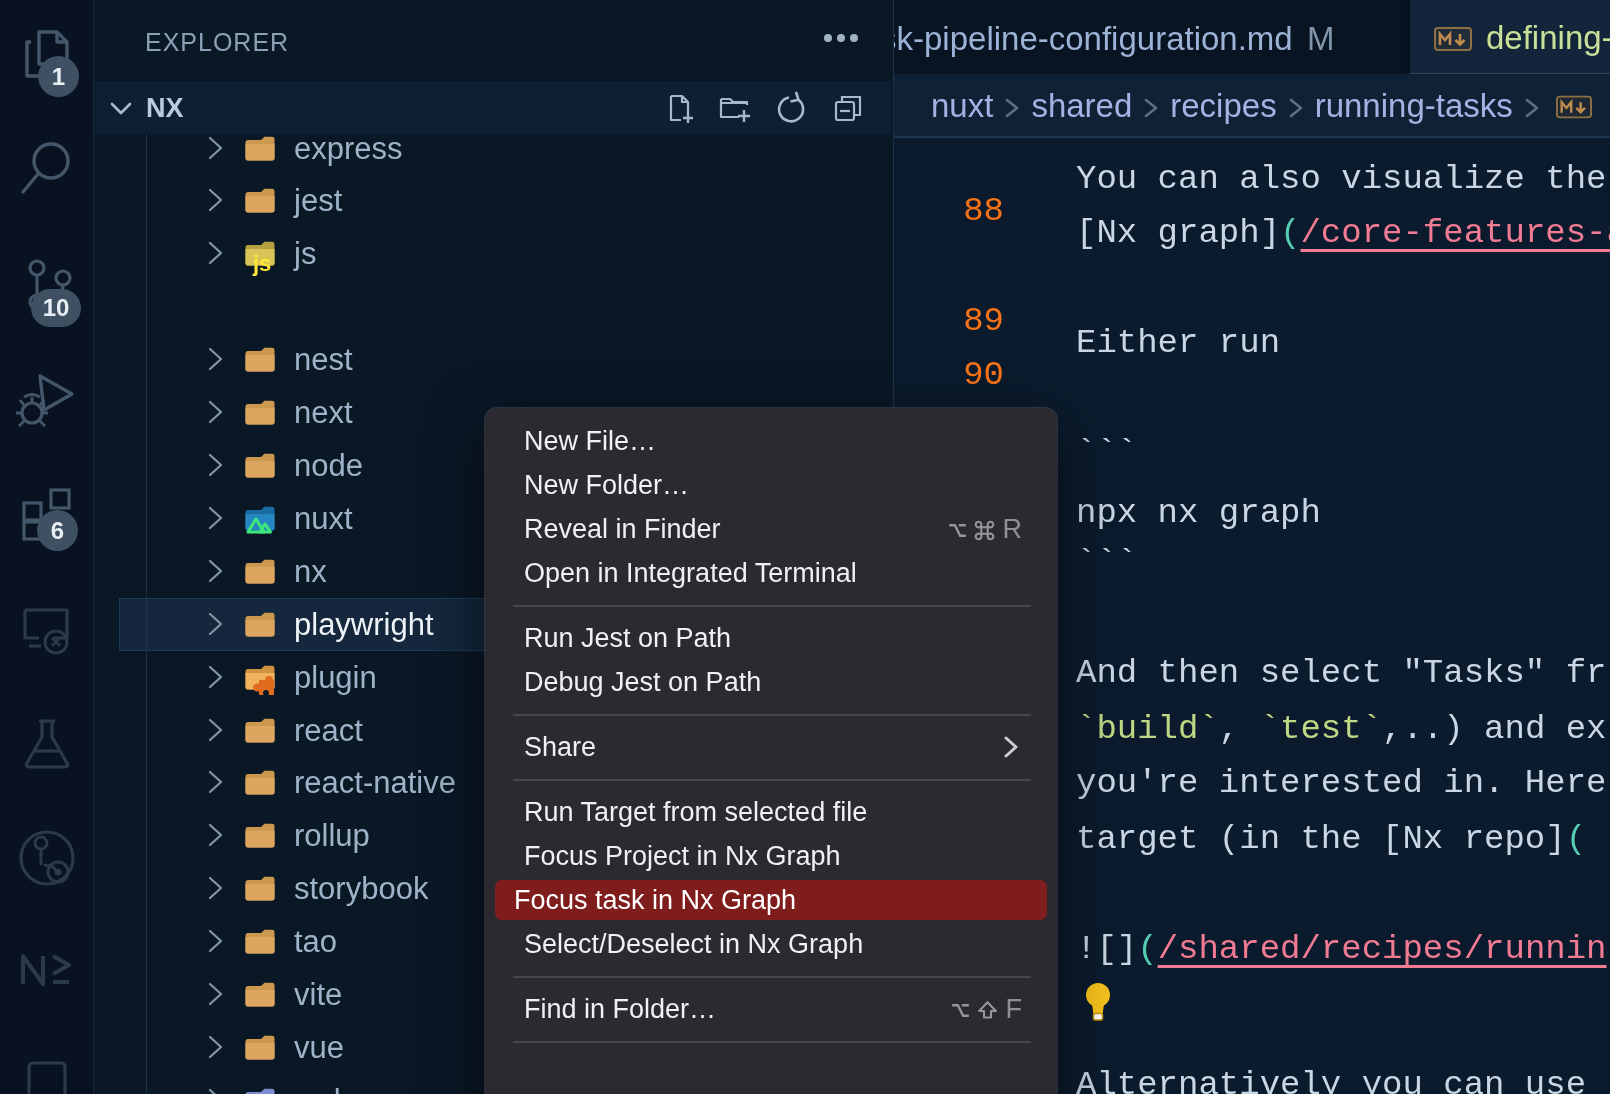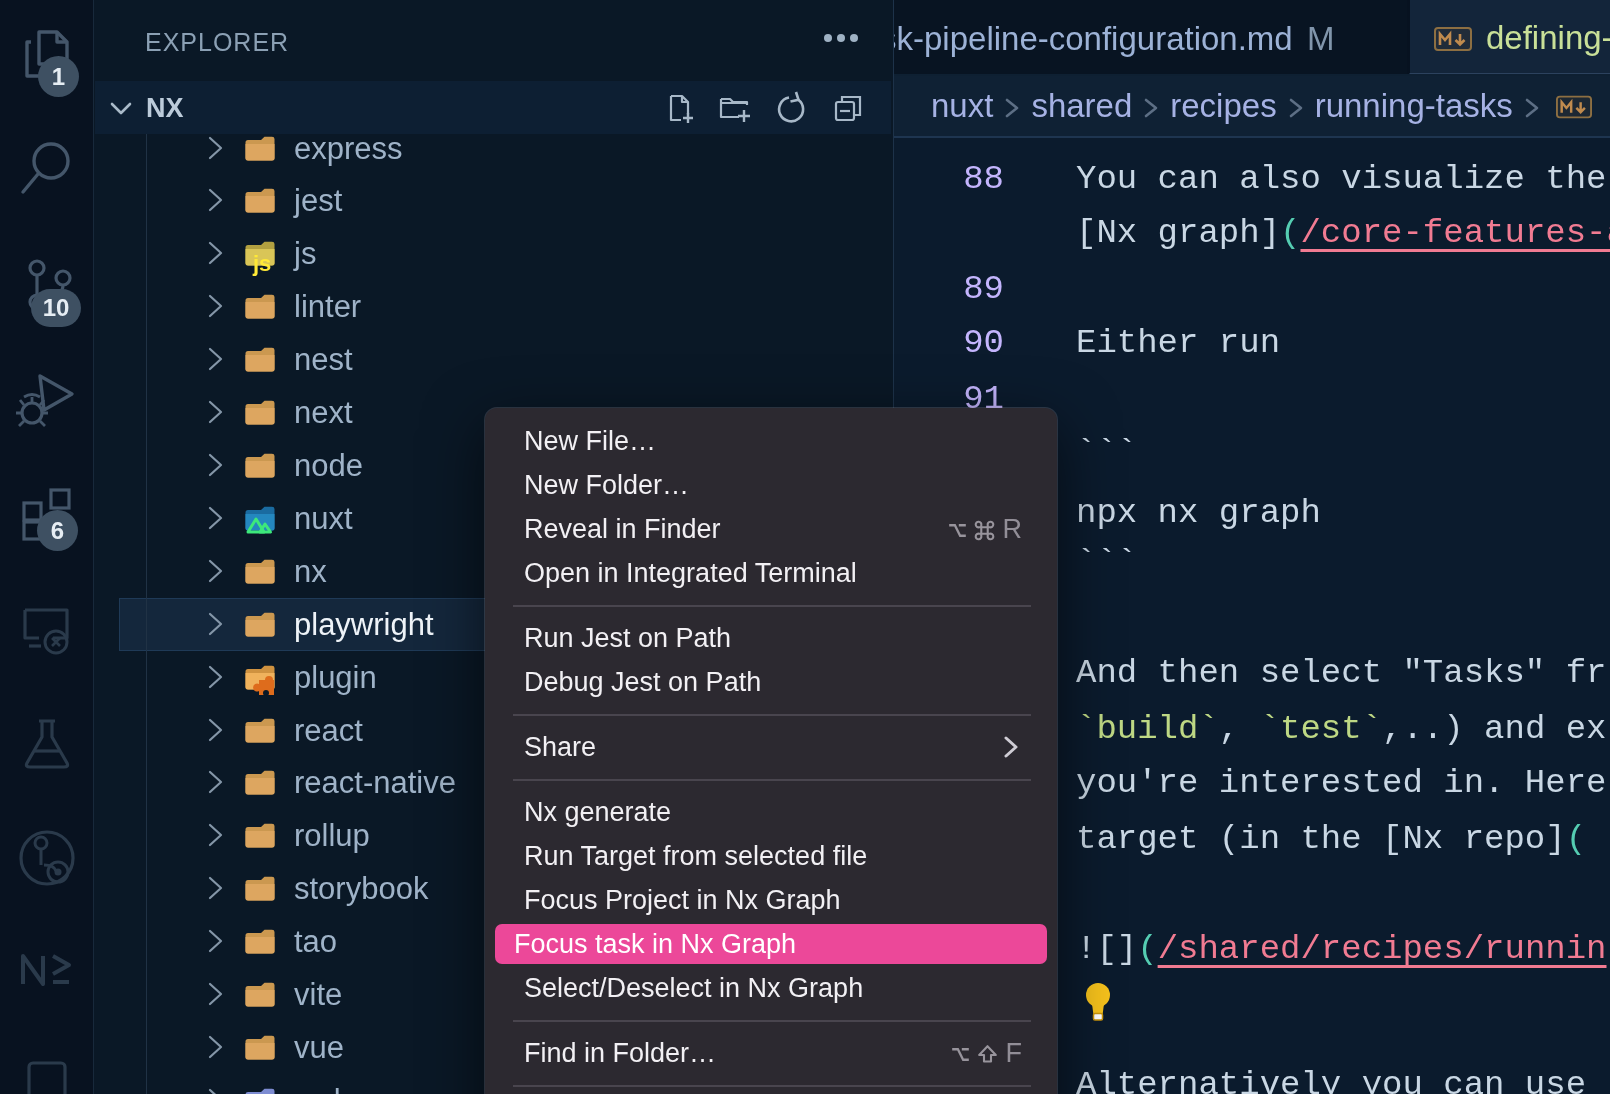--- a/index.html
+++ b/index.html
@@ -18,32 +18,32 @@
      color:#9fb3c8;font-size:31px;white-space:pre;}
   #nxhead{position:absolute;left:0px;top:81px;width:796px;height:53px;background:#0d1f33;}
   #editor{position:absolute;left:893px;top:0;width:717px;height:1094px;background:#0b1b2d;border-left:1px solid #1d3249;overflow:hidden;}
   #tabbar{position:absolute;left:0;top:0;width:717px;height:76px;background:#081422;overflow:hidden;border-bottom:2px solid #0e2032;}
   #tabinact{position:absolute;left:513px;top:0;width:204px;height:76px;background:#13253a;border-bottom:3px solid #2c425e;border-left:3px solid #071220;}
   #crumbs{position:absolute;left:0;top:76px;width:717px;height:62px;background:#0f2134;border-bottom:2px solid #1e3550;
     display:flex;align-items:center;color:#a6b2e4;font-size:33px;}
   #code{position:absolute;left:0;top:138px;width:717px;height:956px;
     font-family:"Liberation Mono",monospace;font-size:34px;}
   .cl{position:absolute;left:182px;height:55px;line-height:55px;white-space:pre;color:#c9d7e4;}
-  .ln{position:absolute;left:0px;width:110px;height:55px;line-height:55px;text-align:right;color:#c4b5fd;
-      font-family:"Liberation Mono",monospace;}
+  .ln{position:absolute;left:0px;width:110px;height:55px;line-height:55px;text-align:right;color:#f97316;
+      font-family:"Liberation Mono",monospace;margin-top:32px;}
   .teal{color:#55cdb2;}
   .pinku{color:#f17b92;text-decoration:underline;text-underline-offset:7px;text-decoration-thickness:2.5px;}
   .grn{color:#bed884;}
   #menu{position:absolute;left:485px;top:408px;width:572px;height:780px;background:#2c2930;
     border-radius:12px;box-shadow:0 0 0 1px rgba(160,160,175,0.22), 0 18px 60px rgba(0,0,0,0.6);
     padding-top:11px;color:#f2f0f4;font-size:27px;}
   .mi{height:44px;line-height:44px;padding-left:39px;position:relative;white-space:pre;}
   .msep{height:21px;position:relative;}
   .msep:after{content:"";position:absolute;left:28px;right:26px;top:10px;height:2px;background:#49454e;}
-  .mhl{margin:2px 10px;padding-left:19px;background:#ec4899;border-radius:7px;color:#fff;height:40px;line-height:40px;}
+  .mhl{margin:2px 10px;padding-left:19px;background:#7f1d1d;border-radius:7px;color:#fff;height:40px;line-height:40px;}
   .mshort{position:absolute;right:35px;top:0;color:#928e97;}
 </style>
 </head>
 <body>
 <div id="abar">
 <svg class="aicon" style="top:52px" width="64" height="64" viewBox="0 0 64 64">
  <path d="M24 12 H42 L52 22 V44 H24 Z" fill="none" stroke="#44566a" stroke-width="3.4" stroke-linejoin="round"></path>
  <path d="M42 12 V22 H52" fill="none" stroke="#44566a" stroke-width="3.4" stroke-linejoin="round"></path>
  <path d="M16 22 H12 V56 H40 V48" fill="none" stroke="#44566a" stroke-width="3.4" stroke-linejoin="round"></path>
 </svg>
@@ -127,30 +127,20 @@
 <div class="row" style="top:227px;">
       <svg class="chev" width="24" height="26" viewBox="0 0 24 26">
         <path d="M7 3 L18 13 L7 23" fill="none" stroke="#8496a8" stroke-width="2.2" stroke-linecap="round" stroke-linejoin="round"></path>
       </svg>
       <svg class="fico" width="32" height="34" viewBox="0 0 32 34" style="overflow:visible;">
         <path d="M1.5 6.5 Q1.5 4 4 4 H17 L20.5 0.7 H28 Q30.5 0.7 30.5 3 V22 Q30.5 24.5 28 24.5 H4 Q1.5 24.5 1.5 22 Z" fill="#b2a040"></path>
         <path d="M1.5 8 H30.5 V22 Q30.5 24.5 28 24.5 H4 Q1.5 24.5 1.5 22 Z" fill="#d9c557"></path>
         <text x="9" y="30" font-family="Liberation Sans" font-weight="bold" font-size="22" fill="#ffe937">js</text>
       </svg>
       <span class="lbl" style="">js</span>
-    </div>
-<div class="row" style="top:280px;">
-      <svg class="chev" width="24" height="26" viewBox="0 0 24 26">
-        <path d="M7 3 L18 13 L7 23" fill="none" stroke="#8496a8" stroke-width="2.2" stroke-linecap="round" stroke-linejoin="round"></path>
-      </svg>
-      <svg class="fico" width="32" height="34" viewBox="0 0 32 34" style="overflow:visible;">
-        <path d="M1.5 6.5 Q1.5 4 4 4 H17 L20.5 0.7 H28 Q30.5 0.7 30.5 3 V22 Q30.5 24.5 28 24.5 H4 Q1.5 24.5 1.5 22 Z" fill="#cb9850"></path>
-        <path d="M1.5 8 H30.5 V22 Q30.5 24.5 28 24.5 H4 Q1.5 24.5 1.5 22 Z" fill="#dda660"></path>
-      </svg>
-      <span class="lbl" style="">linter</span>
     </div>
 <div class="row" style="top:333px;">
       <svg class="chev" width="24" height="26" viewBox="0 0 24 26">
         <path d="M7 3 L18 13 L7 23" fill="none" stroke="#8496a8" stroke-width="2.2" stroke-linecap="round" stroke-linejoin="round"></path>
       </svg>
       <svg class="fico" width="32" height="34" viewBox="0 0 32 34" style="overflow:visible;">
         <path d="M1.5 6.5 Q1.5 4 4 4 H17 L20.5 0.7 H28 Q30.5 0.7 30.5 3 V22 Q30.5 24.5 28 24.5 H4 Q1.5 24.5 1.5 22 Z" fill="#cb9850"></path>
         <path d="M1.5 8 H30.5 V22 Q30.5 24.5 28 24.5 H4 Q1.5 24.5 1.5 22 Z" fill="#dda660"></path>
       </svg>
       <span class="lbl" style="">nest</span>
@@ -395,21 +385,20 @@
         </svg>R</span></div>
   <div class="mi">Open in Integrated Terminal</div>
   <div class="msep"></div>
   <div class="mi">Run Jest on Path</div>
   <div class="mi">Debug Jest on Path</div>
   <div class="msep"></div>
   <div class="mi">Share<svg width="22" height="26" viewBox="0 0 22 26" style="position:absolute;right:36px;top:9px;">
         <path d="M7 4 L17 13 L7 22" fill="none" stroke="#cfccd4" stroke-width="3" stroke-linecap="round" stroke-linejoin="round"></path>
       </svg></div>
   <div class="msep"></div>
-  <div class="mi">Nx generate</div>
   <div class="mi">Run Target from selected file</div>
   <div class="mi">Focus Project in Nx Graph</div>
   <div class="mi mhl">Focus task in Nx Graph</div>
   <div class="mi">Select/Deselect in Nx Graph</div>
   <div class="msep"></div>
   <div class="mi">Find in Folder…<span class="mshort"><svg width="21" height="21" viewBox="0 0 24 24" style="vertical-align:-3px;">
           <path d="M2.5 6 H9 L15 18 H21.5 M13.5 6 H21.5" fill="none" stroke="#98949c" stroke-width="2.6"></path>
         </svg><svg width="21" height="21" viewBox="0 0 24 24" style="vertical-align:-3px;margin-left:6px;margin-right:8px;">
           <path d="M12 2.5 L21.5 12.5 H16 V20 H8 V12.5 H2.5 Z" fill="none" stroke="#98949c" stroke-width="2.4" stroke-linejoin="round"></path>
         </svg>F</span></div>

